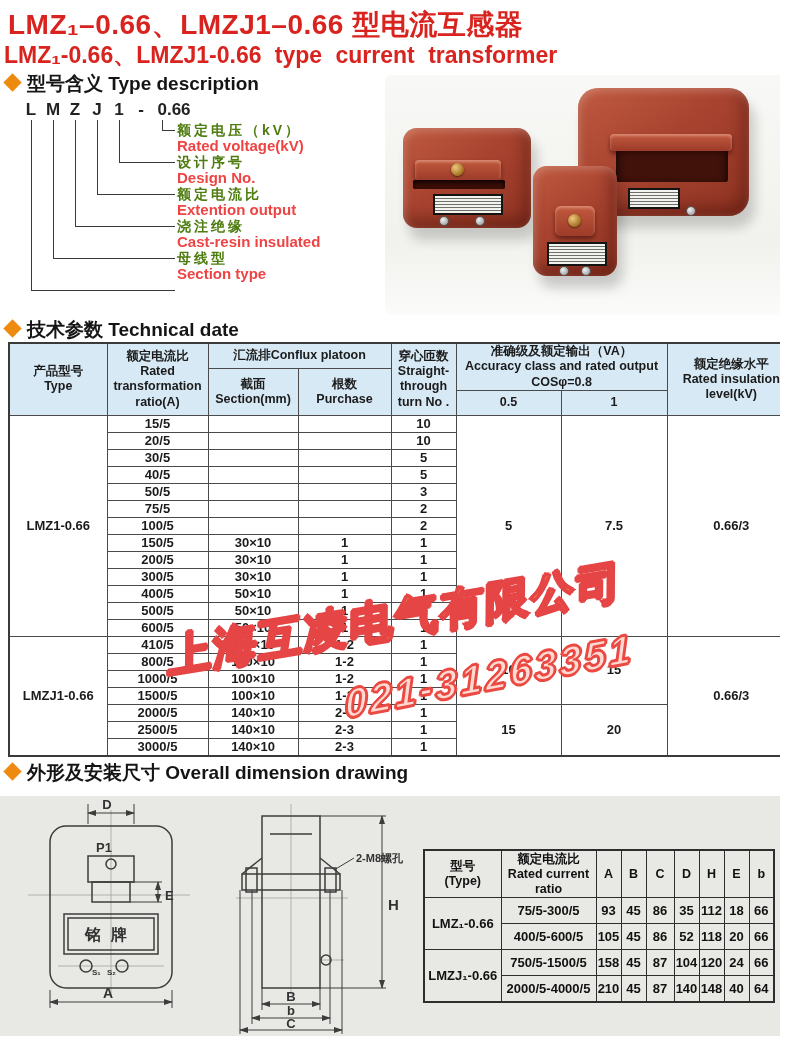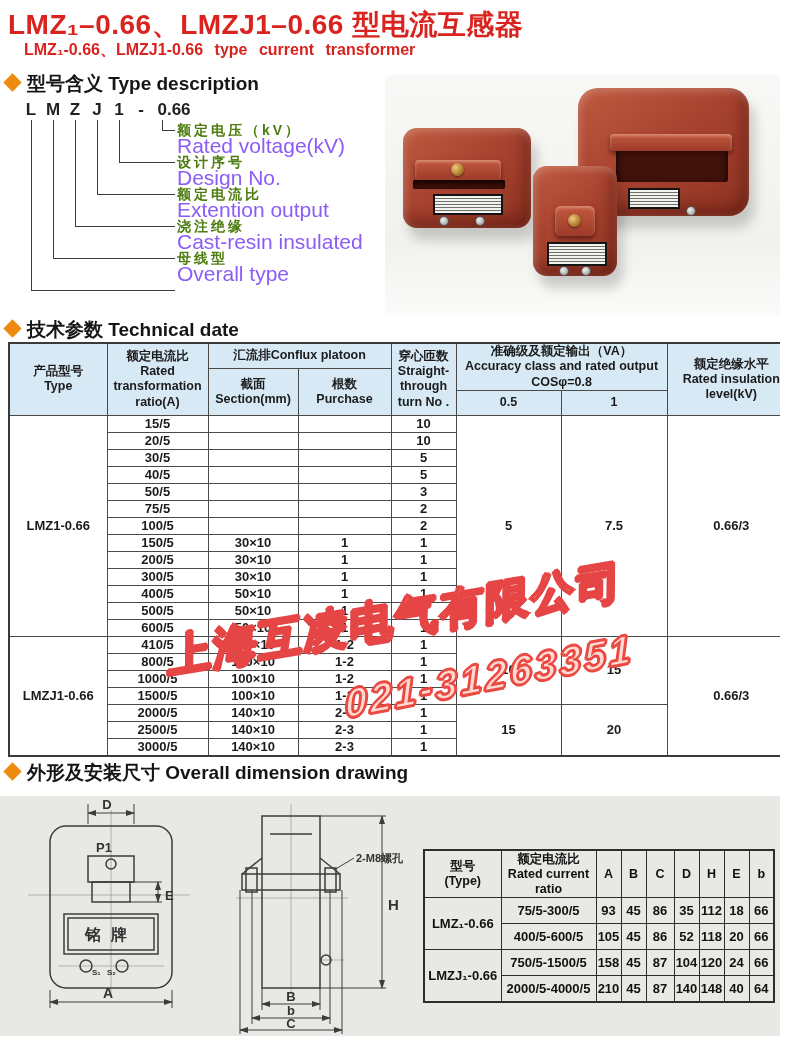--- a/index.html
+++ b/index.html
@@ -1,35 +1,35 @@
 <!DOCTYPE html>
 <html><head>
 <meta charset="utf-8">
 <style>
   html,body{margin:0;padding:0;}
   body{font-family:"Liberation Sans","DejaVu Sans",sans-serif;background:#fff;}
   #page{position:relative;width:780px;height:1049px;background:#fff;overflow:hidden;}
 
   
   .doc-title{position:absolute;left:8px;top:6px;font-size:28px;font-weight:800;color:#d9231e;letter-spacing:0.5px;white-space:nowrap;}
-  .doc-subtitle{position:absolute;left:24px;top:40px;font-size:16px;font-weight:700;color:#d9231e;word-spacing:7px;white-space:nowrap;}
+  .doc-subtitle{position:absolute;left:4px;top:40px;font-size:23px;font-weight:700;color:#d9231e;word-spacing:7px;white-space:nowrap;}
   .sec-head{position:absolute;left:6px;font-size:19px;font-weight:800;color:#151515;white-space:nowrap;}
   .sec-head .dia{display:inline-block;width:13px;height:13px;background:#ee8a10;transform:rotate(45deg);margin-right:8px;margin-bottom:1px;}
   #sec1{top:71px;} #sec2{top:317px;} #sec3{top:760px;}
 
   
   #typediagram{position:absolute;left:22px;top:100px;width:362px;height:212px;}
   .code-row{position:absolute;left:0;top:0;display:flex;}
   .code-char{display:inline-block;width:18px;margin-right:4px;text-align:center;font-size:17px;font-weight:800;color:#222;}
   .code-char.wide{width:40px;}
   .conn{position:absolute;top:20px;border-left:1.6px solid #3a3a3a;border-bottom:1.6px solid #3a3a3a;}
   #labels{position:absolute;left:155px;top:22px;}
   .pair{height:32px;}
   .pair .zh{font-size:14px;font-weight:800;color:#4d7c0f;letter-spacing:3px;line-height:16px;white-space:nowrap;}
-  .pair .en{font-size:21px;font-weight:400;color:#8b5cf6;line-height:16px;white-space:nowrap;}
+  .pair .en{font-size:15px;font-weight:700;color:#ef4444;line-height:16px;white-space:nowrap;}
 
   
   #photos{position:absolute;left:385px;top:75px;width:415px;height:240px;background:linear-gradient(180deg,#f8f8f6 0%,#f1f1ed 70%,#fbfbfa 100%);border-radius:6px;}
   .unit{position:absolute;border-radius:16px;background:linear-gradient(145deg,#c05a40 0%,#a84330 45%,#8f3322 100%);
         box-shadow:inset 2px 3px 8px rgba(255,210,190,.35), inset -5px -8px 16px rgba(60,10,5,.45), 6px 12px 12px rgba(0,0,0,.18);}
   .bar{position:absolute;border-radius:4px;background:linear-gradient(180deg,#c2593e,#9c3b29);box-shadow:inset 0 2px 3px rgba(255,220,200,.4), 0 3px 4px rgba(40,5,2,.5);}
   .slot{position:absolute;background:#3c0f08;border-radius:2px;box-shadow:inset 0 2px 4px #000;}
   .bolt{position:absolute;width:13px;height:13px;border-radius:50%;background:radial-gradient(circle at 35% 35%,#f0c87e,#a87526 65%,#6e4a12);box-shadow:0 1px 2px rgba(0,0,0,.5);}
   .plate{position:absolute;background:#f3f3ee;border:2px solid #141414;
          background-image:repeating-linear-gradient(180deg,rgba(0,0,0,0) 0 2px,rgba(40,40,40,.65) 2px 3px);}
@@ -99,21 +99,21 @@
       <div class="pair">
           <div class="zh">额定电流比</div>
           <div class="en">Extention output</div>
         </div>
       <div class="pair">
           <div class="zh">浇注绝缘</div>
           <div class="en">Cast-resin insulated</div>
         </div>
       <div class="pair">
           <div class="zh">母线型</div>
-          <div class="en">Overall type</div>
+          <div class="en">Section type</div>
         </div>
     </div>
   </div>
 
   <div id="photos">
     <div class="unit" style="left:193px;top:13px;width:171px;height:128px;border-radius:20px;">
       <div class="window" style="left:38px;top:52px;width:112px;height:42px;"></div>
       <div class="bar" style="left:32px;top:46px;width:122px;height:17px;"></div>
       <div class="plate" style="left:50px;top:100px;width:48px;height:17px;"></div>
       <div class="screw" style="left:108px;top:118px;"></div>

